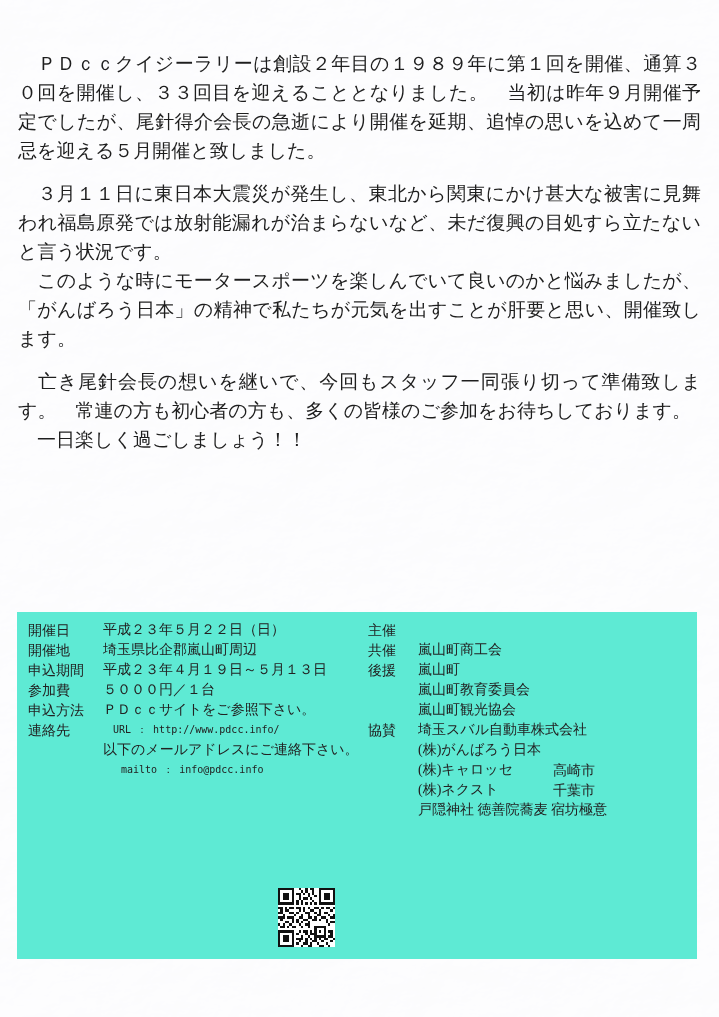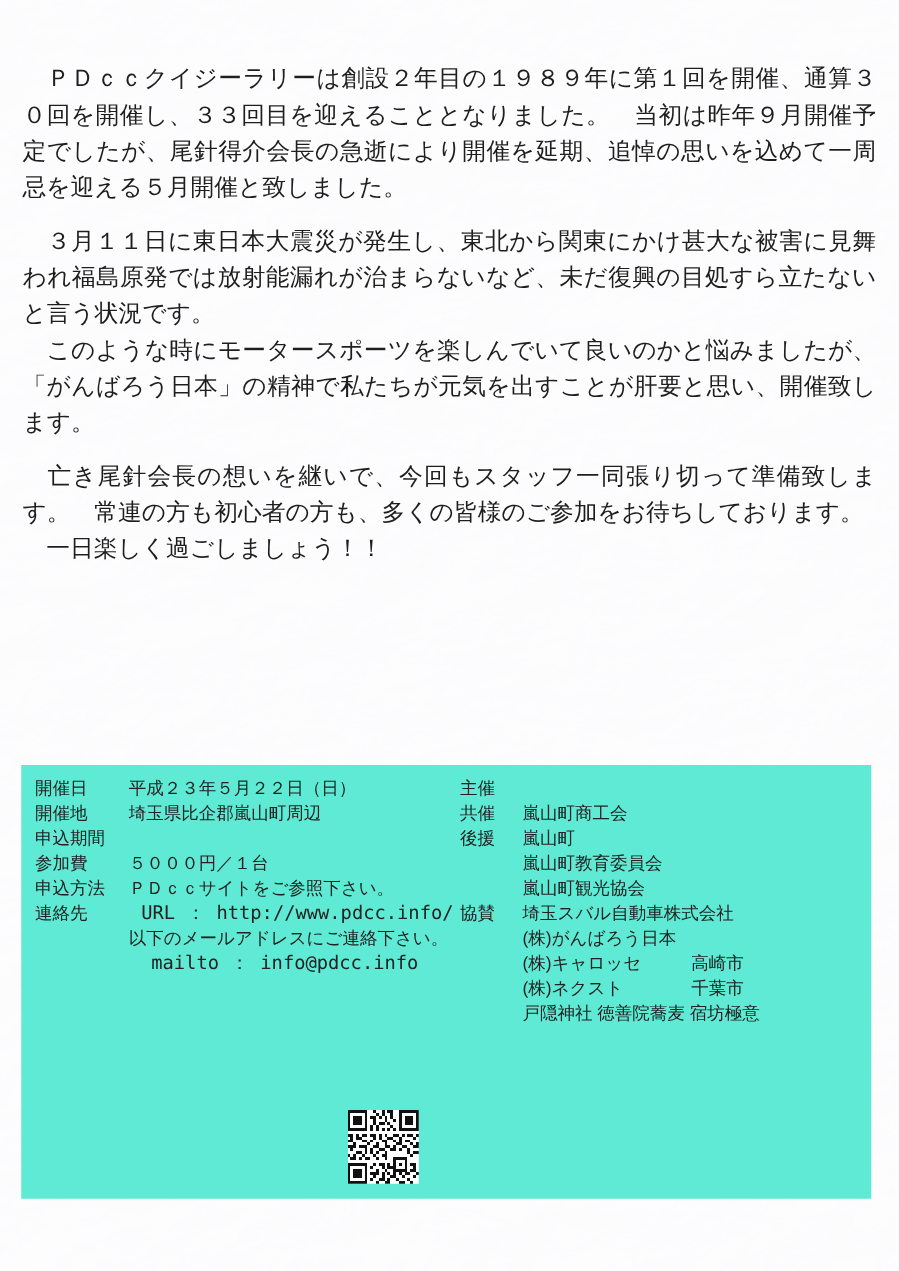--- a/index.html
+++ b/index.html
@@ -25,23 +25,23 @@
   .infobox{
     position:absolute;left:17px;top:612px;width:680px;height:347px;
     background:#5eead4;
   }
   .col{position:absolute;top:8px;font-size:14px;line-height:20px;color:#222;}
   .col-left{left:11px;width:335px;}
   .col-right{left:351px;width:325px;}
   .irow{display:flex;height:20px;position:relative;white-space:nowrap;align-items:flex-start;}
   .ilabel{flex:none;width:75px;}
   .col-right .ilabel{width:50px;}
-  .ivalue{flex:none;}
+  .ivalue{flex:none;font-family:Liberation Serif, serif;}
   .city{position:absolute;left:185px;top:0;}
-  .mono{font-family:"DejaVu Sans Mono","Liberation Mono",monospace;font-size:15px;line-height:20px;}
+  .mono{font-family:"DejaVu Sans Mono","Liberation Mono",monospace;font-size:10px;line-height:20px;}
   .ind1{padding-left:10px;}
   .ind2{padding-left:18px;}
 
   
   .qr{position:absolute;left:278px;top:888px;width:57px;height:59px;}
 </style>
 </head>
 <body>
 
 <svg class="texture" width="719" height="1017" viewBox="0 0 719 1017" xmlns="http://www.w3.org/2000/svg">
@@ -83,20 +83,21 @@
       <div class="irow">
         <span class="ilabel">開催日</span>
         <span class="ivalue">平成２３年５月２２日（日）</span>
       </div>
       <div class="irow">
         <span class="ilabel">開催地</span>
         <span class="ivalue">埼玉県比企郡嵐山町周辺</span>
       </div>
       <div class="irow">
         <span class="ilabel">申込期間</span>
+        <span class="ivalue">平成２３年４月１９日～５月１３日</span>
       </div>
       <div class="irow">
         <span class="ilabel">参加費</span>
         <span class="ivalue">５０００円／１台</span>
       </div>
       <div class="irow">
         <span class="ilabel">申込方法</span>
         <span class="ivalue">ＰＤｃｃサイトをご参照下さい。</span>
       </div>
       <div class="irow">

